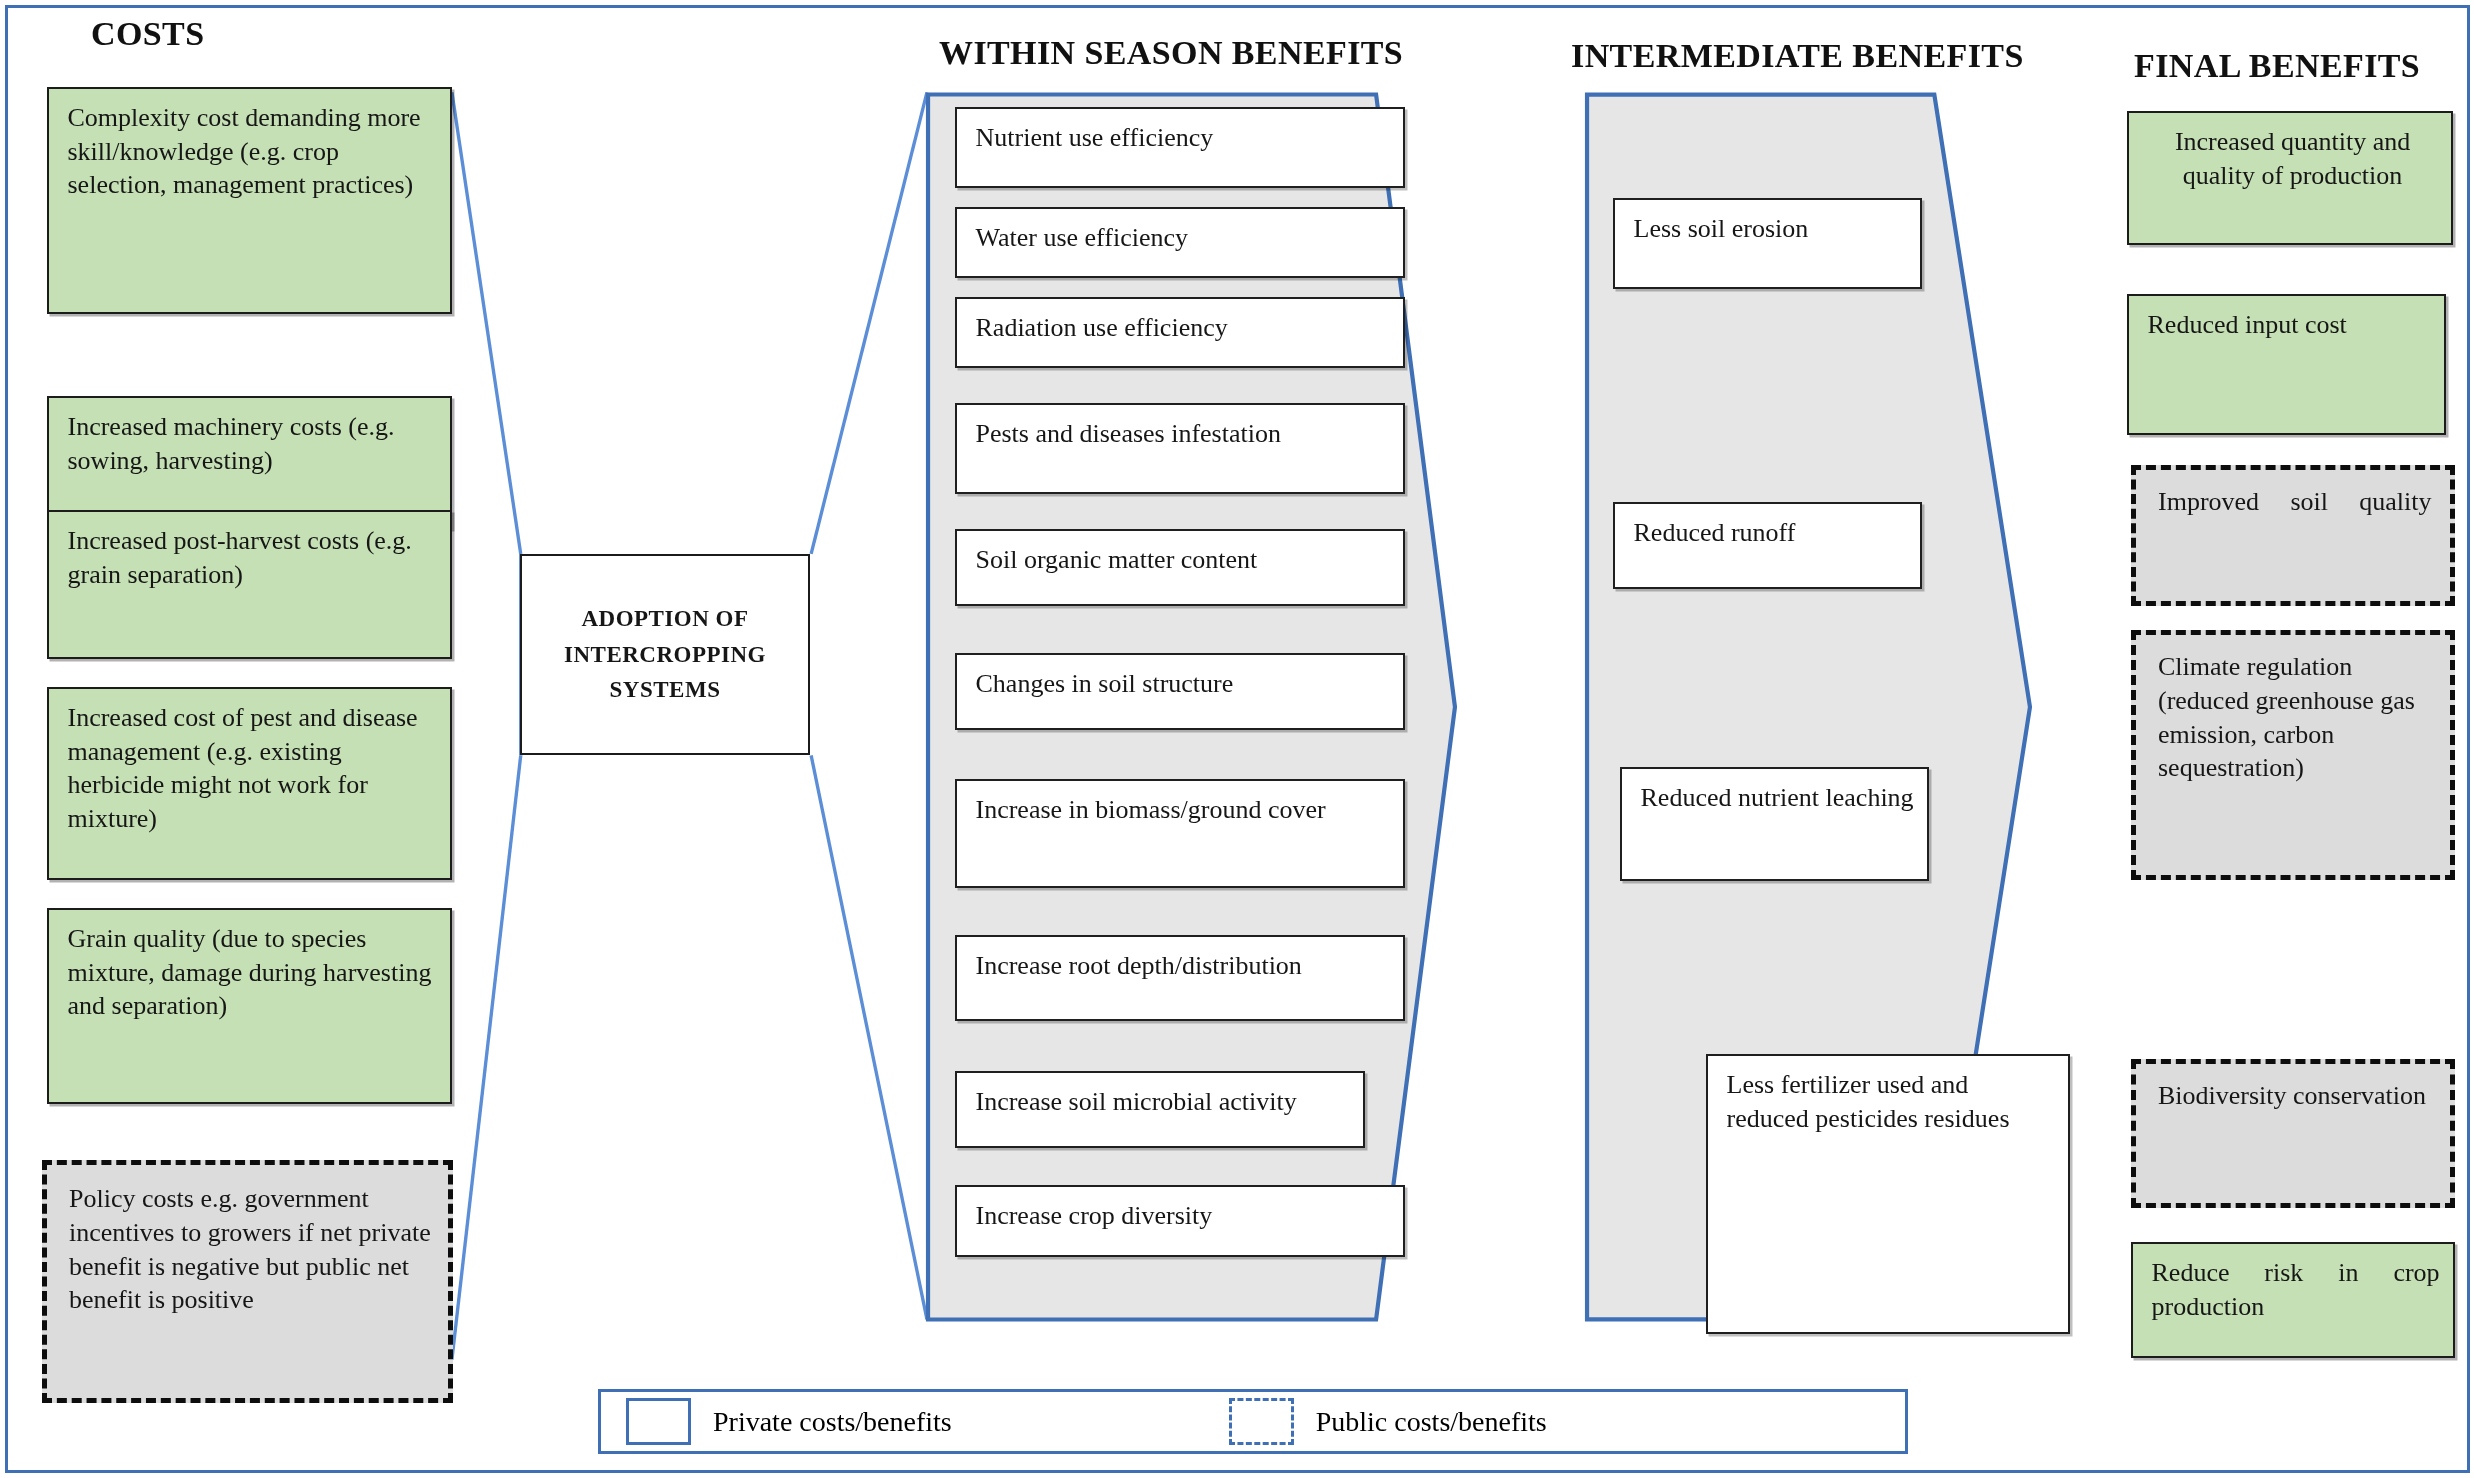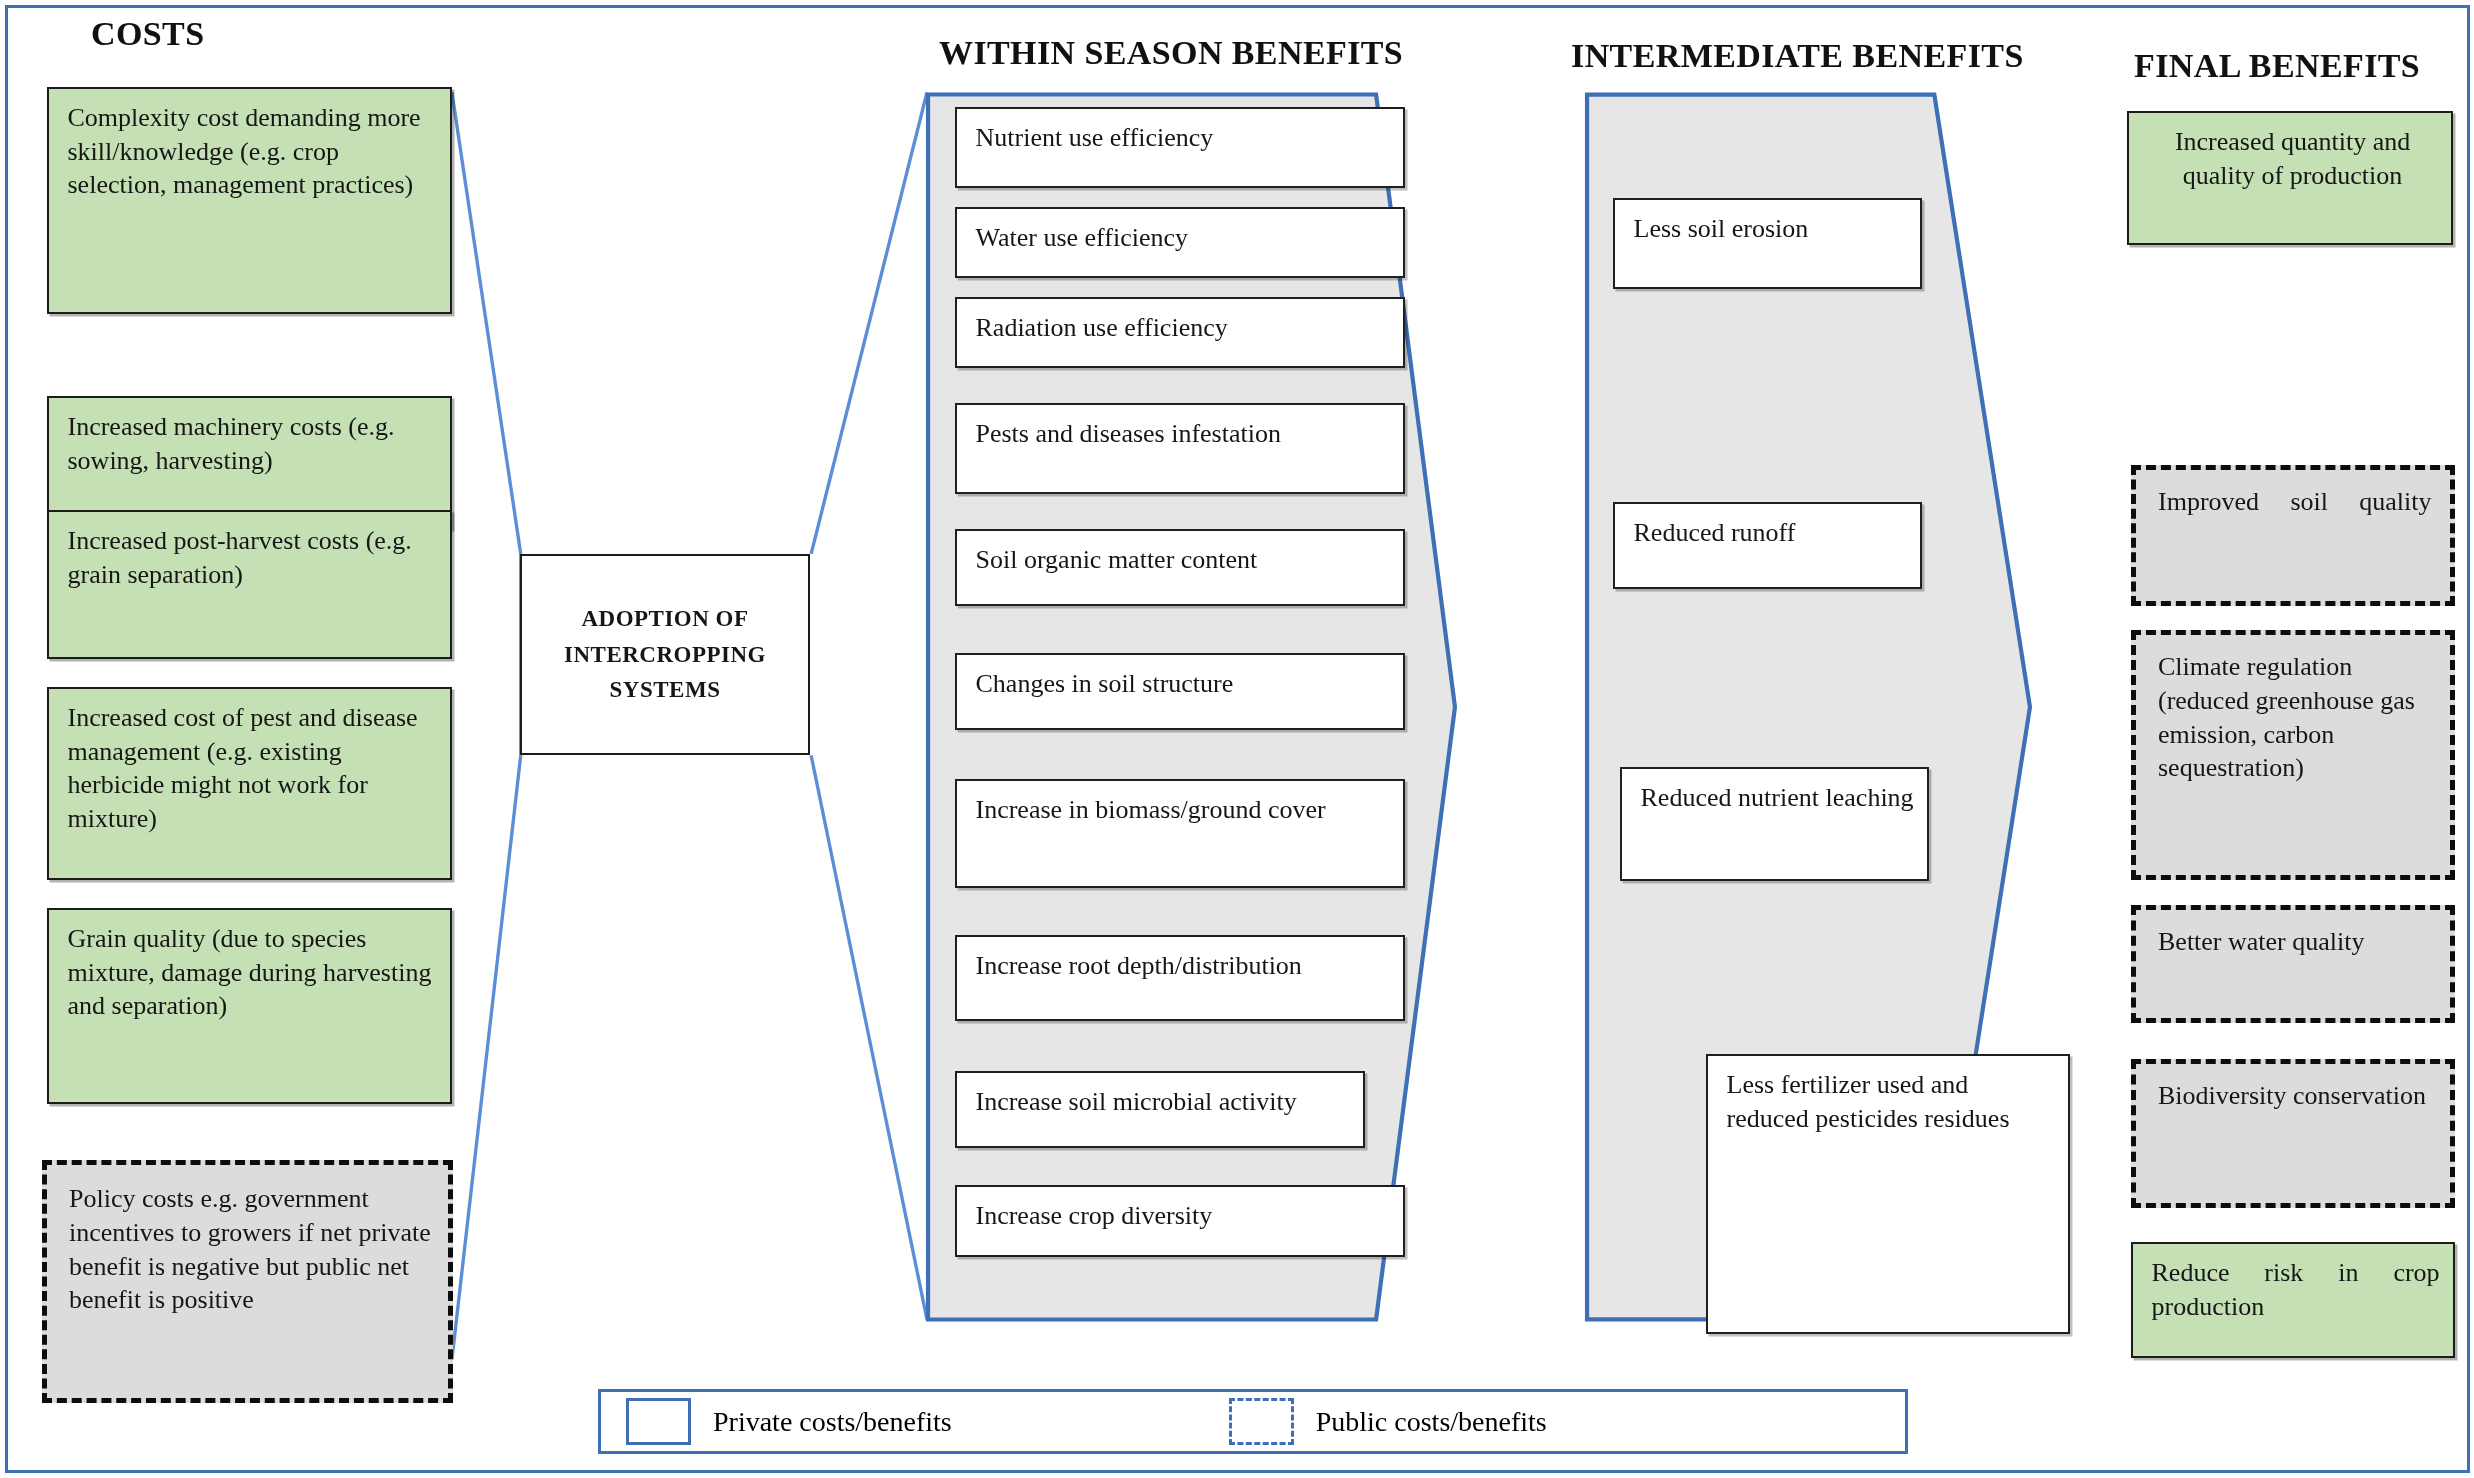--- a/index.html
+++ b/index.html
@@ -216,28 +216,28 @@
   <div class="node white justify" style="left:1620px; top:767px; width:309px; height:114px;">
     <span>Reduced    nutrient leaching</span>
   </div>
   <div class="node white" style="left:1706px; top:1034px; width:364px; height:280px;margin-top:20px;">
     <span>Less fertilizer used and reduced pesticides residues</span>
   </div>
 
   <div class="node green center-text" style="left:2127px; top:111px; width:326px; height:134px;">
     <span>Increased quantity and quality of production</span>
   </div>
+  <div class="node green" style="left:2127px; top:294px; width:319px; height:141px;">
+    <span>Reduced input cost</span>
+  </div>
   <div class="node dashed justify" style="left:2131px; top:465px; width:324px; height:141px; padding:15px 18.5px 10px 22px;">
     <span>Improved        soil quality</span>
   </div>
   <div class="node dashed" style="left:2131px; top:630px; width:324px; height:250px; padding:15px 18.5px 10px 22px;">
     <span>Climate   regulation (reduced greenhouse gas emission, carbon sequestration)</span>
-  </div>
-  <div class="node dashed" style="left:2131px; top:905px; width:324px; height:118px; padding:15px 18.5px 10px 22px;">
-    <span>Better water quality</span>
   </div>
   <div class="node dashed" style="left:2131px; top:1059px; width:324px; height:149px; padding:15px 18.5px 10px 22px;">
     <span>Biodiversity conservation</span>
   </div>
   <div class="node green justify" style="left:2131px; top:1242px; width:324px; height:116px;">
     <span>Reduce  risk  in  crop production</span>
   </div>
 
   <div class="legend-bar">
     <div class="legend-swatch solid"></div>

